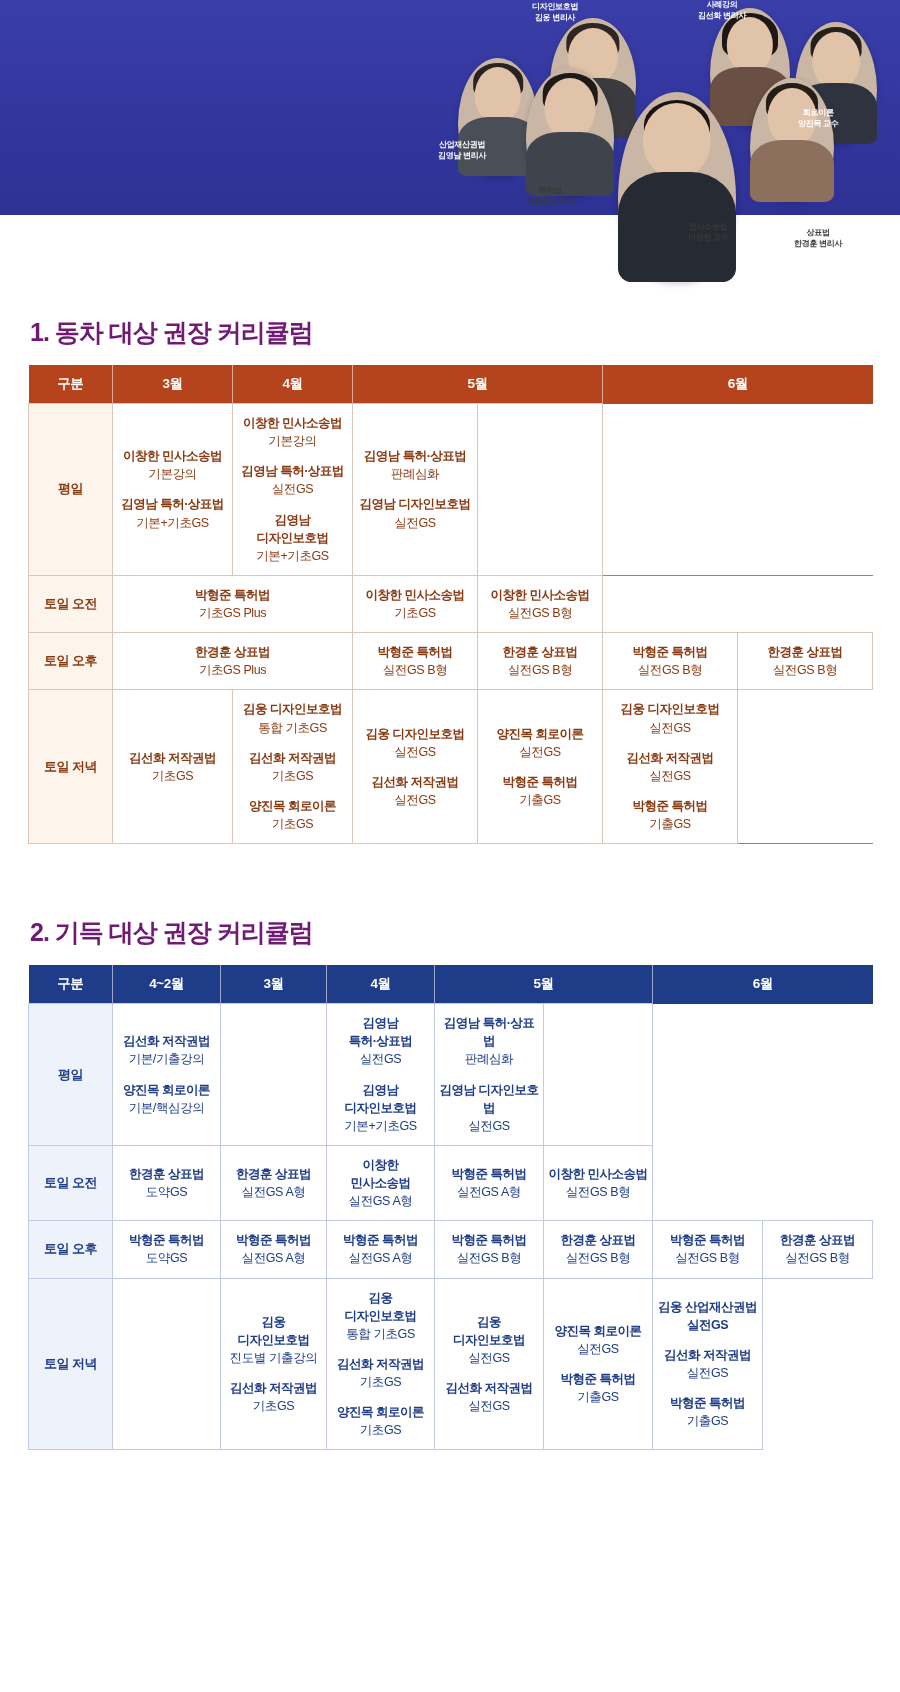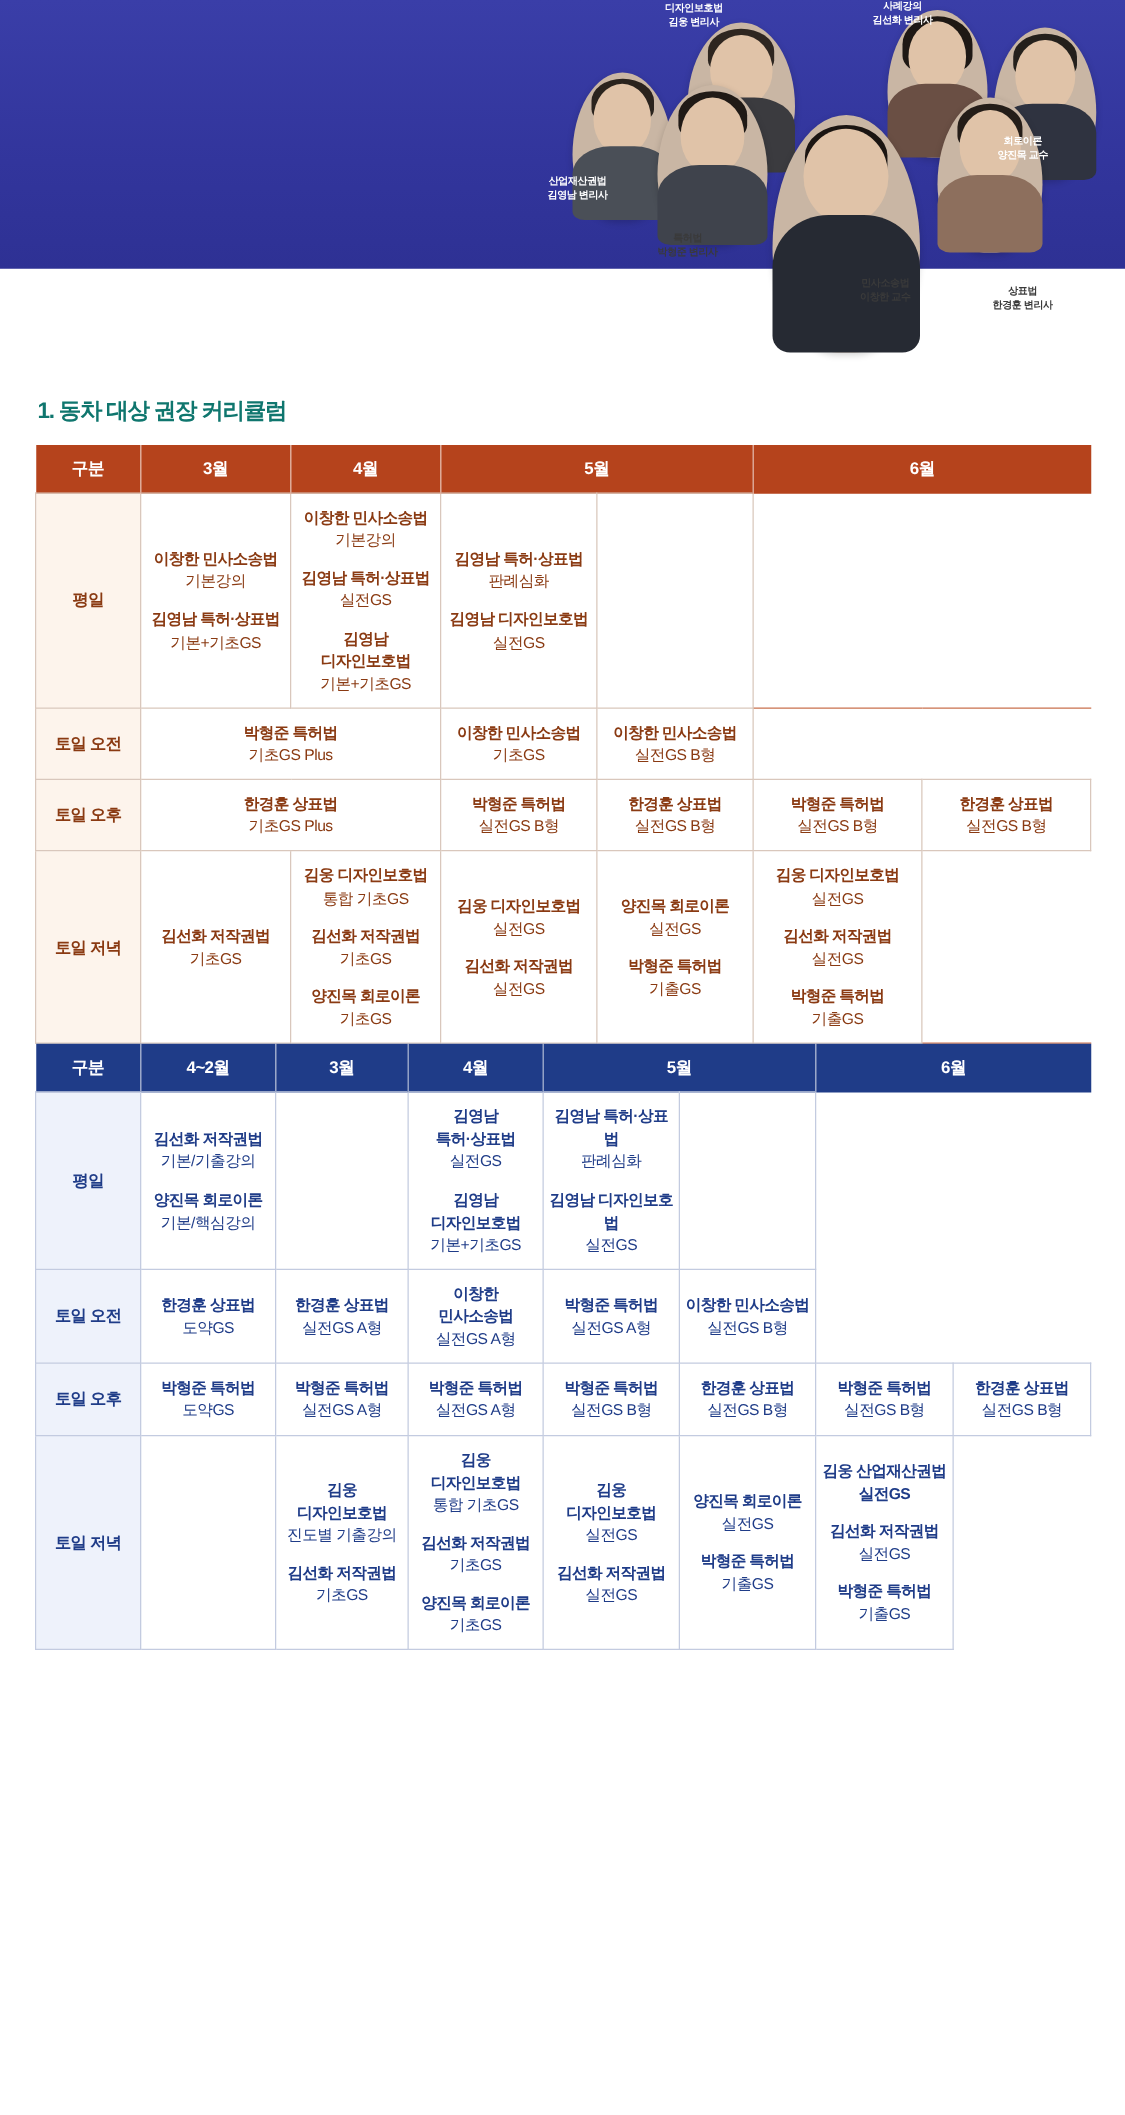--- a/index.html
+++ b/index.html
@@ -92,24 +92,24 @@
     text-align: center;
     white-space: pre-line;
     letter-spacing: -0.3px;
   }
   .cap-light { color: #ffffff; }
   .cap-dark { color: #3a3a3a; }
 
   
   .section { padding: 0 28px; }
   .section-title {
-    font-size: 18px;
+    font-size: 25px;
     font-weight: 800;
     letter-spacing: -1px;
-    color: #0f766e;
+    color: #701a75;
     margin: 26px 0 16px 2px;
   }
   .sec2-title { margin-top: 72px; }
 
   table.sched {
     width: 844px;
     border-collapse: collapse;
     table-layout: fixed;
     font-size: 12.5px;
   }
@@ -385,20 +385,21 @@
               <div class="cell-top" style="white-space: pre-line;">박형준 특허법</div>
               <div class="cell-sub">기출GS</div>
             </div>
           </td>
         </tr>
       </tbody>
     </table>
 </div>
 
 <div class="section">
+  <div class="section-title sec2-title">2. 기득 대상 권장 커리큘럼</div>
   <table class="sched t2" id="table2">
       <thead>
         <tr class="hdr">
           <th class="hdr-cell" colspan="1" style="width: 84px;">구분</th>
           <th class="hdr-cell" colspan="1" style="width: 108px;">4~2월</th>
           <th class="hdr-cell" colspan="1" style="width: 106px;">3월</th>
           <th class="hdr-cell" colspan="1" style="width: 108px;">4월</th>
           <th class="hdr-cell" colspan="2" style="width: 218px;">5월</th>
           <th class="hdr-cell" colspan="2" style="width: 220px;">6월</th>
         </tr>

